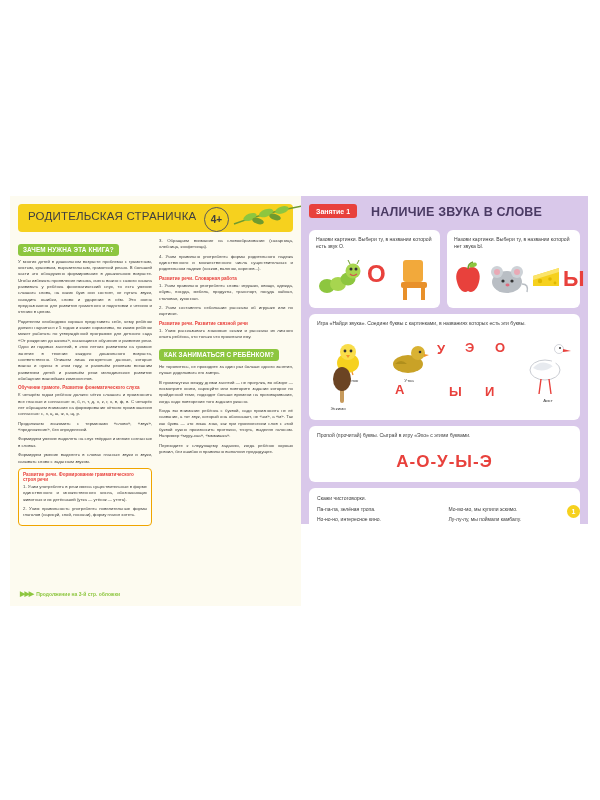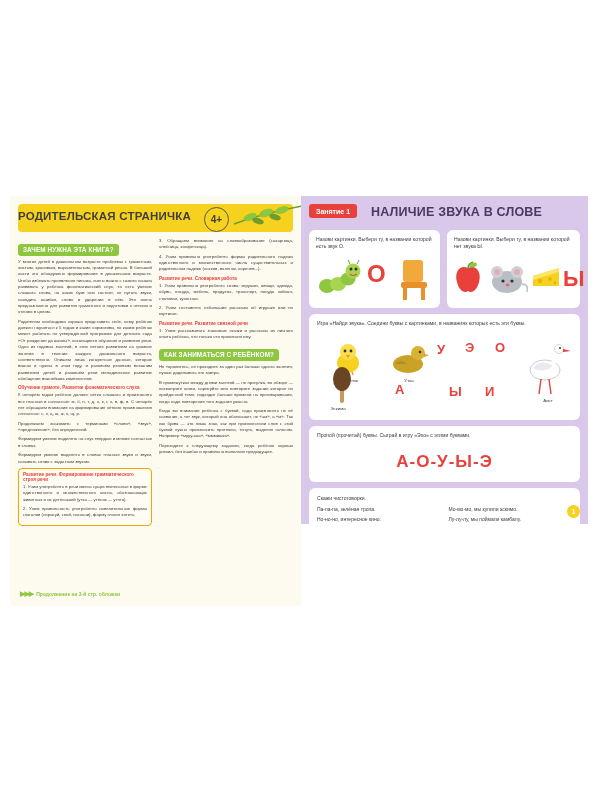--- a/index.html
+++ b/index.html
@@ -4,21 +4,21 @@
 <style>
   html,body{margin:0;padding:0;background:#ffffff;}
   body{width:600px;height:800px;font-family:"Liberation Sans",sans-serif;-webkit-font-smoothing:antialiased;}
   .page{position:absolute;left:0;top:0;width:600px;height:800px;background:#ffffff;}
   .spread{position:absolute;left:10px;top:196px;width:578px;height:410px;display:flex;}
 
   
   .left{position:relative;width:291px;height:410px;background:#fdfbea;box-sizing:border-box;padding:0;overflow:hidden;}
   .left-inner{position:absolute;left:0;top:0;right:0;bottom:0;background:#fdfbf0;}
   .left-head{position:absolute;left:8px;top:8px;right:8px;height:28px;background:#f6d11e;border-radius:4px;}
-  .left-head-title{position:absolute;left:0;top:6px;font-size:11.5px;font-weight:bold;color:#3f3f3f;letter-spacing:.2px;}
+  .left-head-title{position:absolute;left:10px;top:6px;font-size:11.5px;font-weight:normal;color:#3f3f3f;letter-spacing:.2px;}
   .age-badge{position:absolute;left:186px;top:3px;width:23px;height:23px;border-radius:50%;border:1.6px solid #5a5a5a;color:#3f3f3f;font-size:10px;font-weight:bold;display:flex;align-items:center;justify-content:center;}
   .branch{position:absolute;left:214px;top:0px;width:72px;height:28px;}
 
   .cols{position:absolute;left:8px;top:42px;width:275px;display:flex;gap:7px;}
   .col{width:134px;}
   .sec-title{display:inline-block;background:#8dc63f;color:#ffffff;font-size:6.4px;font-weight:bold;padding:2.5px 5px;border-radius:3px;margin-bottom:3px;letter-spacing:.1px;}
   .sec-title.green2{background:#8dc63f;}
   .body-txt{font-size:4.3px;line-height:1.48;color:#3b3b3b;text-align:justify;margin:0 0 3px 0;}
   .sub-red{color:#e8413c;font-weight:bold;font-size:4.6px;margin:3px 0 2px 0;}
   .block-box{border:1px solid #f0a500;border-radius:4px;padding:3px 4px;margin-top:3px;background:#fffdf3;}

